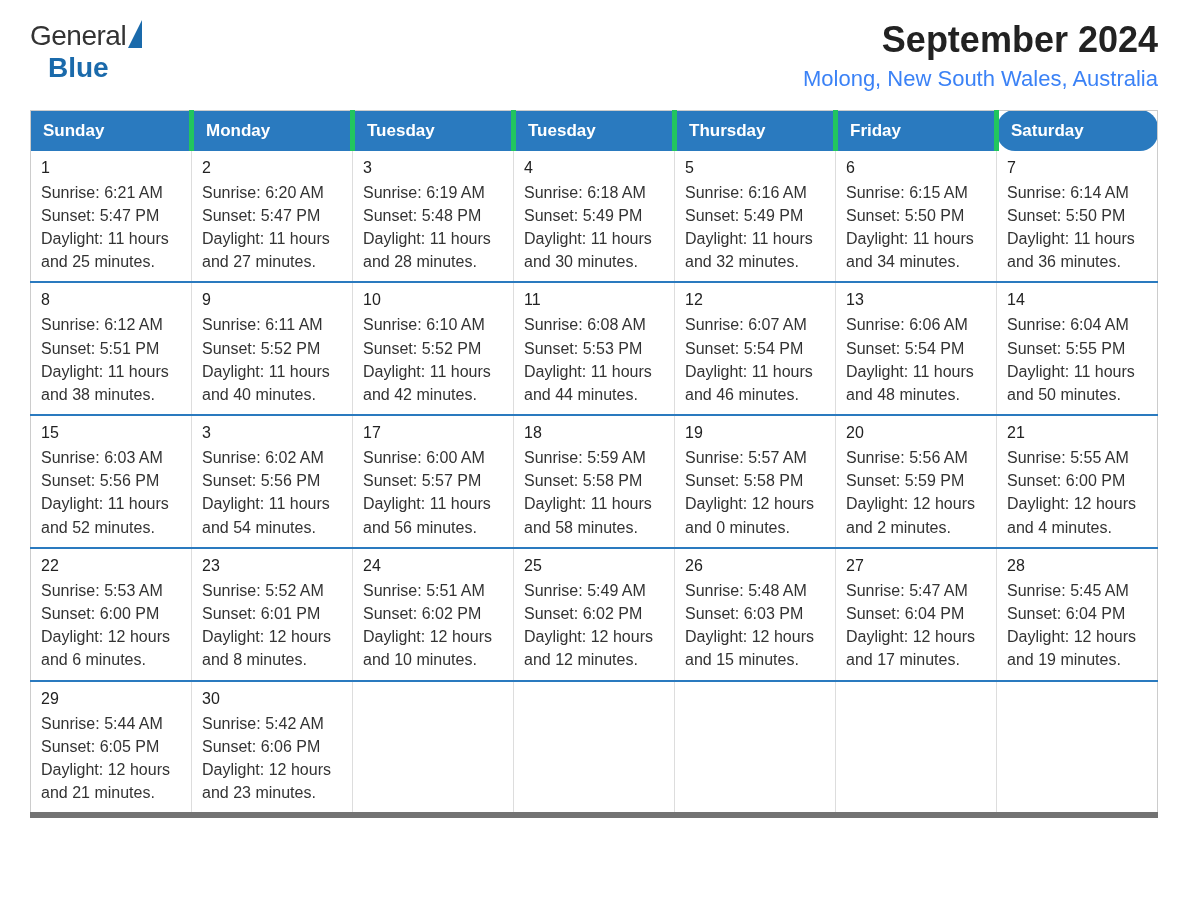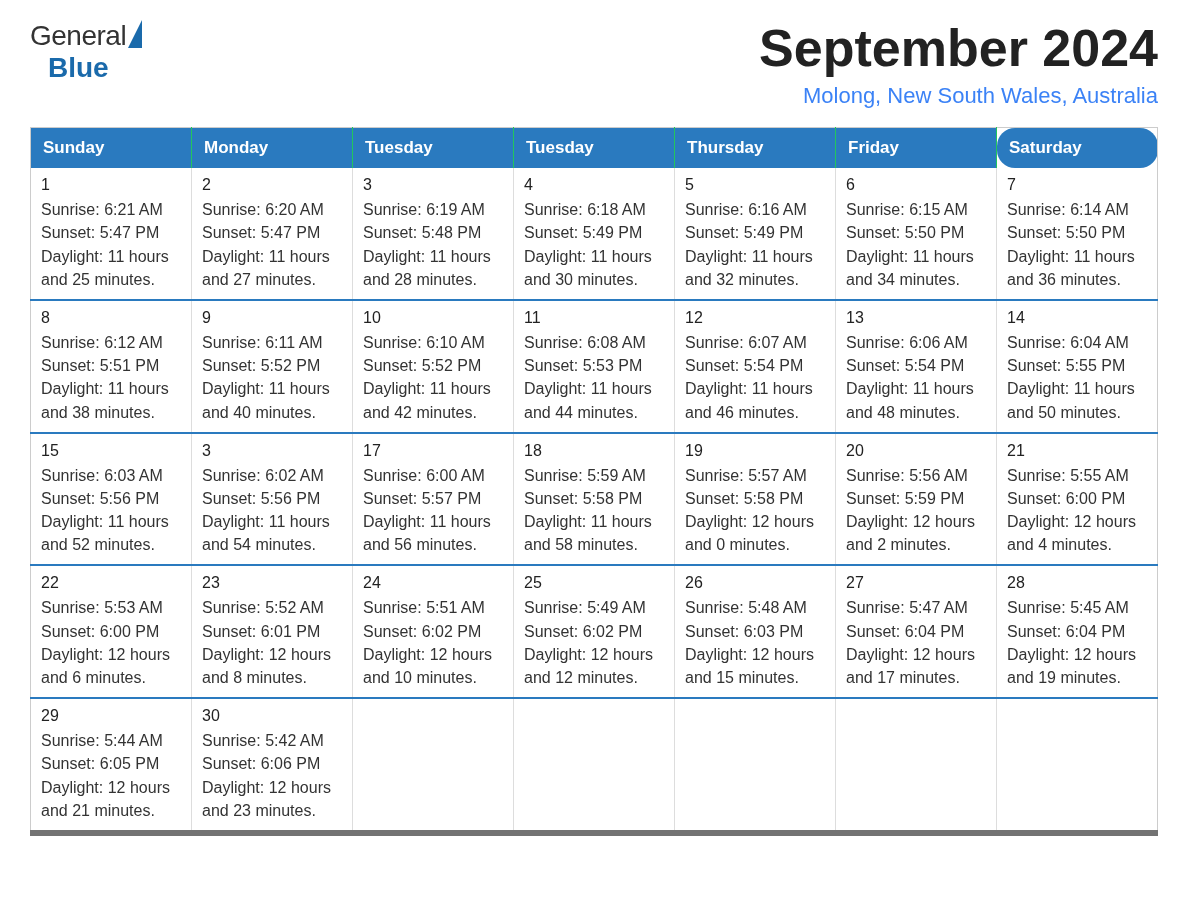--- a/index.html
+++ b/index.html
@@ -43,21 +43,21 @@
     .logo-blue {
       font-size: 28px;
       font-weight: bold;
       color: #1a6aab;
       margin-left: 18px;
     }
     .title-section {
       text-align: right;
     }
     .calendar-title {
-      font-size: 52px;
+      font-size: 36px;
       font-weight: bold;
       color: #222222;
       line-height: 1.1;
     }
     .calendar-subtitle {
       font-size: 22px;
       color: #3b82f6;
       margin-top: 6px;
     }
     .calendar-table {
@@ -65,21 +65,21 @@
       border-collapse: collapse;
       border: 1px solid #cccccc;
     }
     .calendar-table thead tr th {
       background-color: #2a7abf;
       color: #ffffff;
       font-size: 17px;
       font-weight: bold;
       padding: 10px 12px;
       text-align: left;
-      border-right: 1px solid #22c55e;
+      border-right: 5px solid #22c55e;
     }
     .calendar-table thead tr th:last-child {
       border-right: none;
       border-radius: 18px;
     }
     .calendar-table tbody tr td {
       vertical-align: top;
       padding: 8px 10px;
       border-right: 1px solid #dddddd;
       border-bottom: 2px solid #2a7abf;

